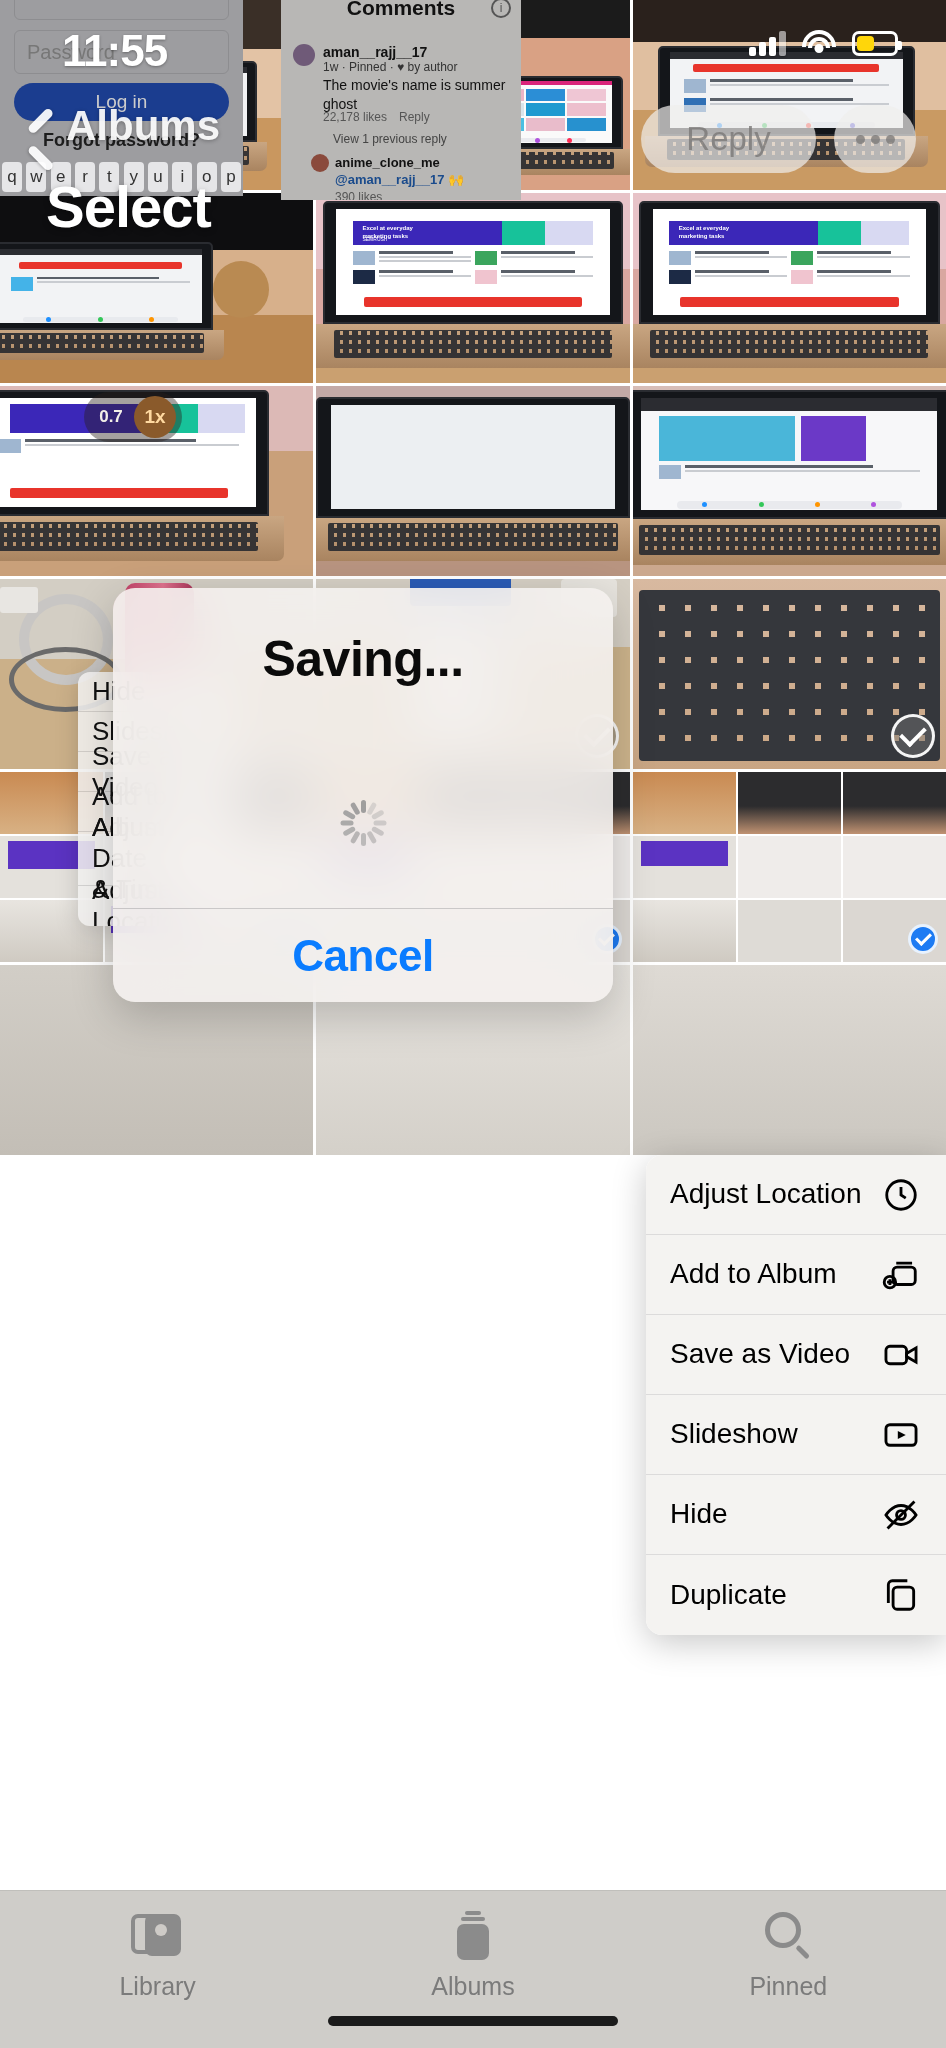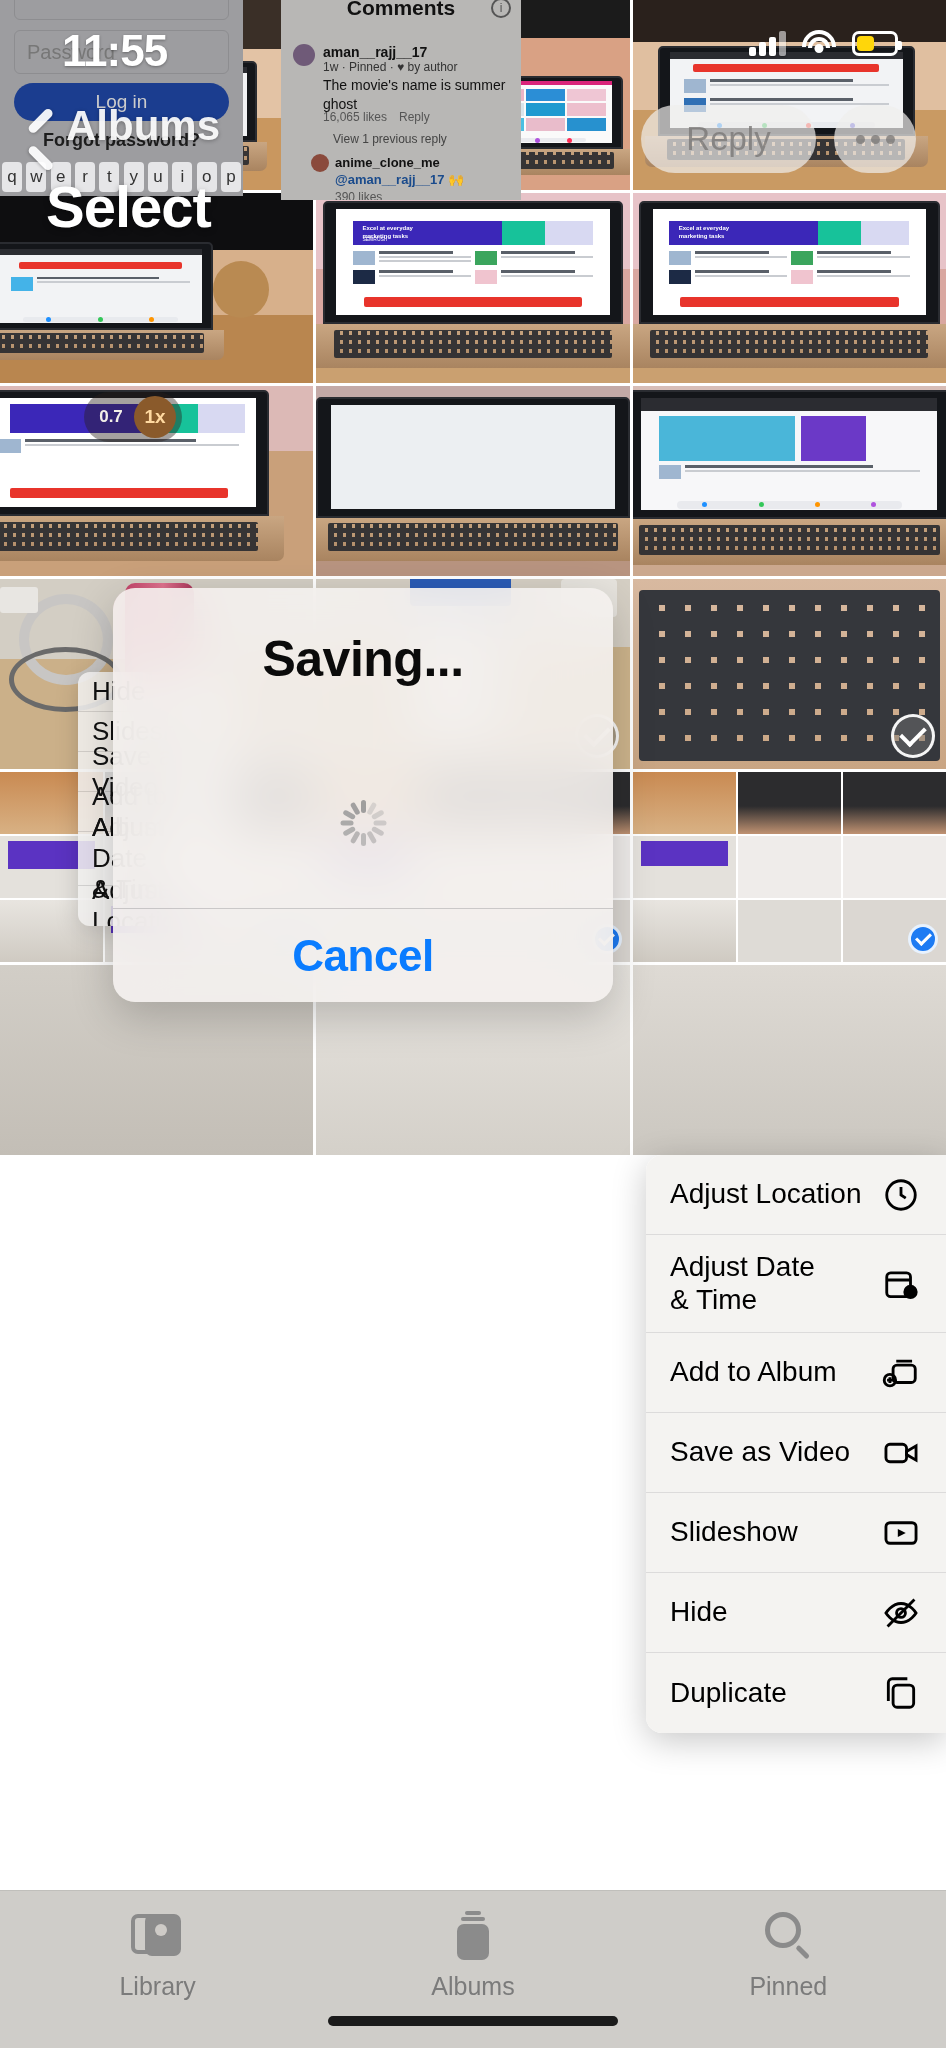--- a/index.html
+++ b/index.html
@@ -709,21 +709,21 @@
 </div>
 
 <div style="position:absolute;left:243px;top:0;width:240px;height:200px;background:#b8b7b5;z-index:5;overflow:hidden;margin-left:38px;">
   <div style="position:absolute;left:0;right:0;top:-4px;text-align:center;color:#111;font-size:21px;font-weight:700;">Comments</div>
   <div style="position:absolute;right:10px;top:-2px;width:20px;height:20px;border:2px solid #555;border-radius:50%;
               display:flex;align-items:center;justify-content:center;font-size:12px;color:#555;">i</div>
   <div style="position:absolute;left:12px;top:44px;width:22px;height:22px;border-radius:50%;background:#6f5a78;"></div>
   <div style="position:absolute;left:42px;top:44px;right:30px;color:#111;font-size:14px;font-weight:700;">aman__rajj__17</div>
   <div style="position:absolute;left:42px;top:60px;right:8px;color:#333;font-size:12px;">1w · Pinned · ♥ by author</div>
   <div style="position:absolute;left:42px;top:76px;right:14px;color:#111;font-size:14px;line-height:1.35;">The movie's name is summer ghost</div>
-  <div style="position:absolute;left:42px;top:110px;color:#555;font-size:12px;">16,065 likes</div>
+  <div style="position:absolute;left:42px;top:110px;color:#555;font-size:12px;">22,178 likes</div>
   <div style="position:absolute;left:118px;top:110px;color:#555;font-size:12px;">Reply</div>
   <div style="position:absolute;left:52px;top:132px;color:#444;font-size:12px;">View 1 previous reply</div>
   <div style="position:absolute;left:30px;top:154px;width:18px;height:18px;border-radius:50%;background:#8a4a3c;"></div>
   <div style="position:absolute;left:54px;top:155px;color:#111;font-size:13px;font-weight:700;">anime_clone_me</div>
   <div style="position:absolute;left:54px;top:172px;color:#1a4b8c;font-size:13px;font-weight:600;">@aman__rajj__17 🙌</div>
   <div style="position:absolute;left:54px;top:190px;color:#555;font-size:12px;">390 likes</div>
 </div>
 
 <div style="position:absolute;left:78px;top:672px;width:160px;
             background:rgba(243,241,240,.88);border-radius:12px;z-index:20;overflow:hidden;
@@ -747,31 +747,20 @@
   <div class="ctx-item">
     <span class="lbl">Adjust Location</span>
     <span class="ctx-ico">
       <svg viewBox="0 0 24 24">
           <circle cx="12" cy="12" r="9"></circle>
           <path d="M12 7v5l3 2"></path>
         </svg>
     </span>
   </div>
 
-  <div class="ctx-item two">
-    <span class="lbl">Adjust Date
-&amp; Time</span>
-    <span class="ctx-ico">
-      <svg viewBox="0 0 24 24">
-          <rect x="3" y="5" width="15" height="15" rx="2.5"></rect>
-          <path d="M3 9.5h15"></path>
-          <circle cx="18" cy="17" r="4.5" fill="#000" stroke="none"></circle>
-        </svg>
-    </span>
-  </div>
 
   <div class="ctx-item">
     <span class="lbl">Add to Album</span>
     <span class="ctx-ico">
       <svg viewBox="0 0 24 24">
           <rect x="7" y="7" width="14" height="11" rx="2.5"></rect>
           <path d="M9 4.5h10"></path>
           <circle cx="5" cy="16.5" r="3.6"></circle>
           <path d="M5 14.7v3.6M3.2 16.5h3.6"></path>
         </svg>

